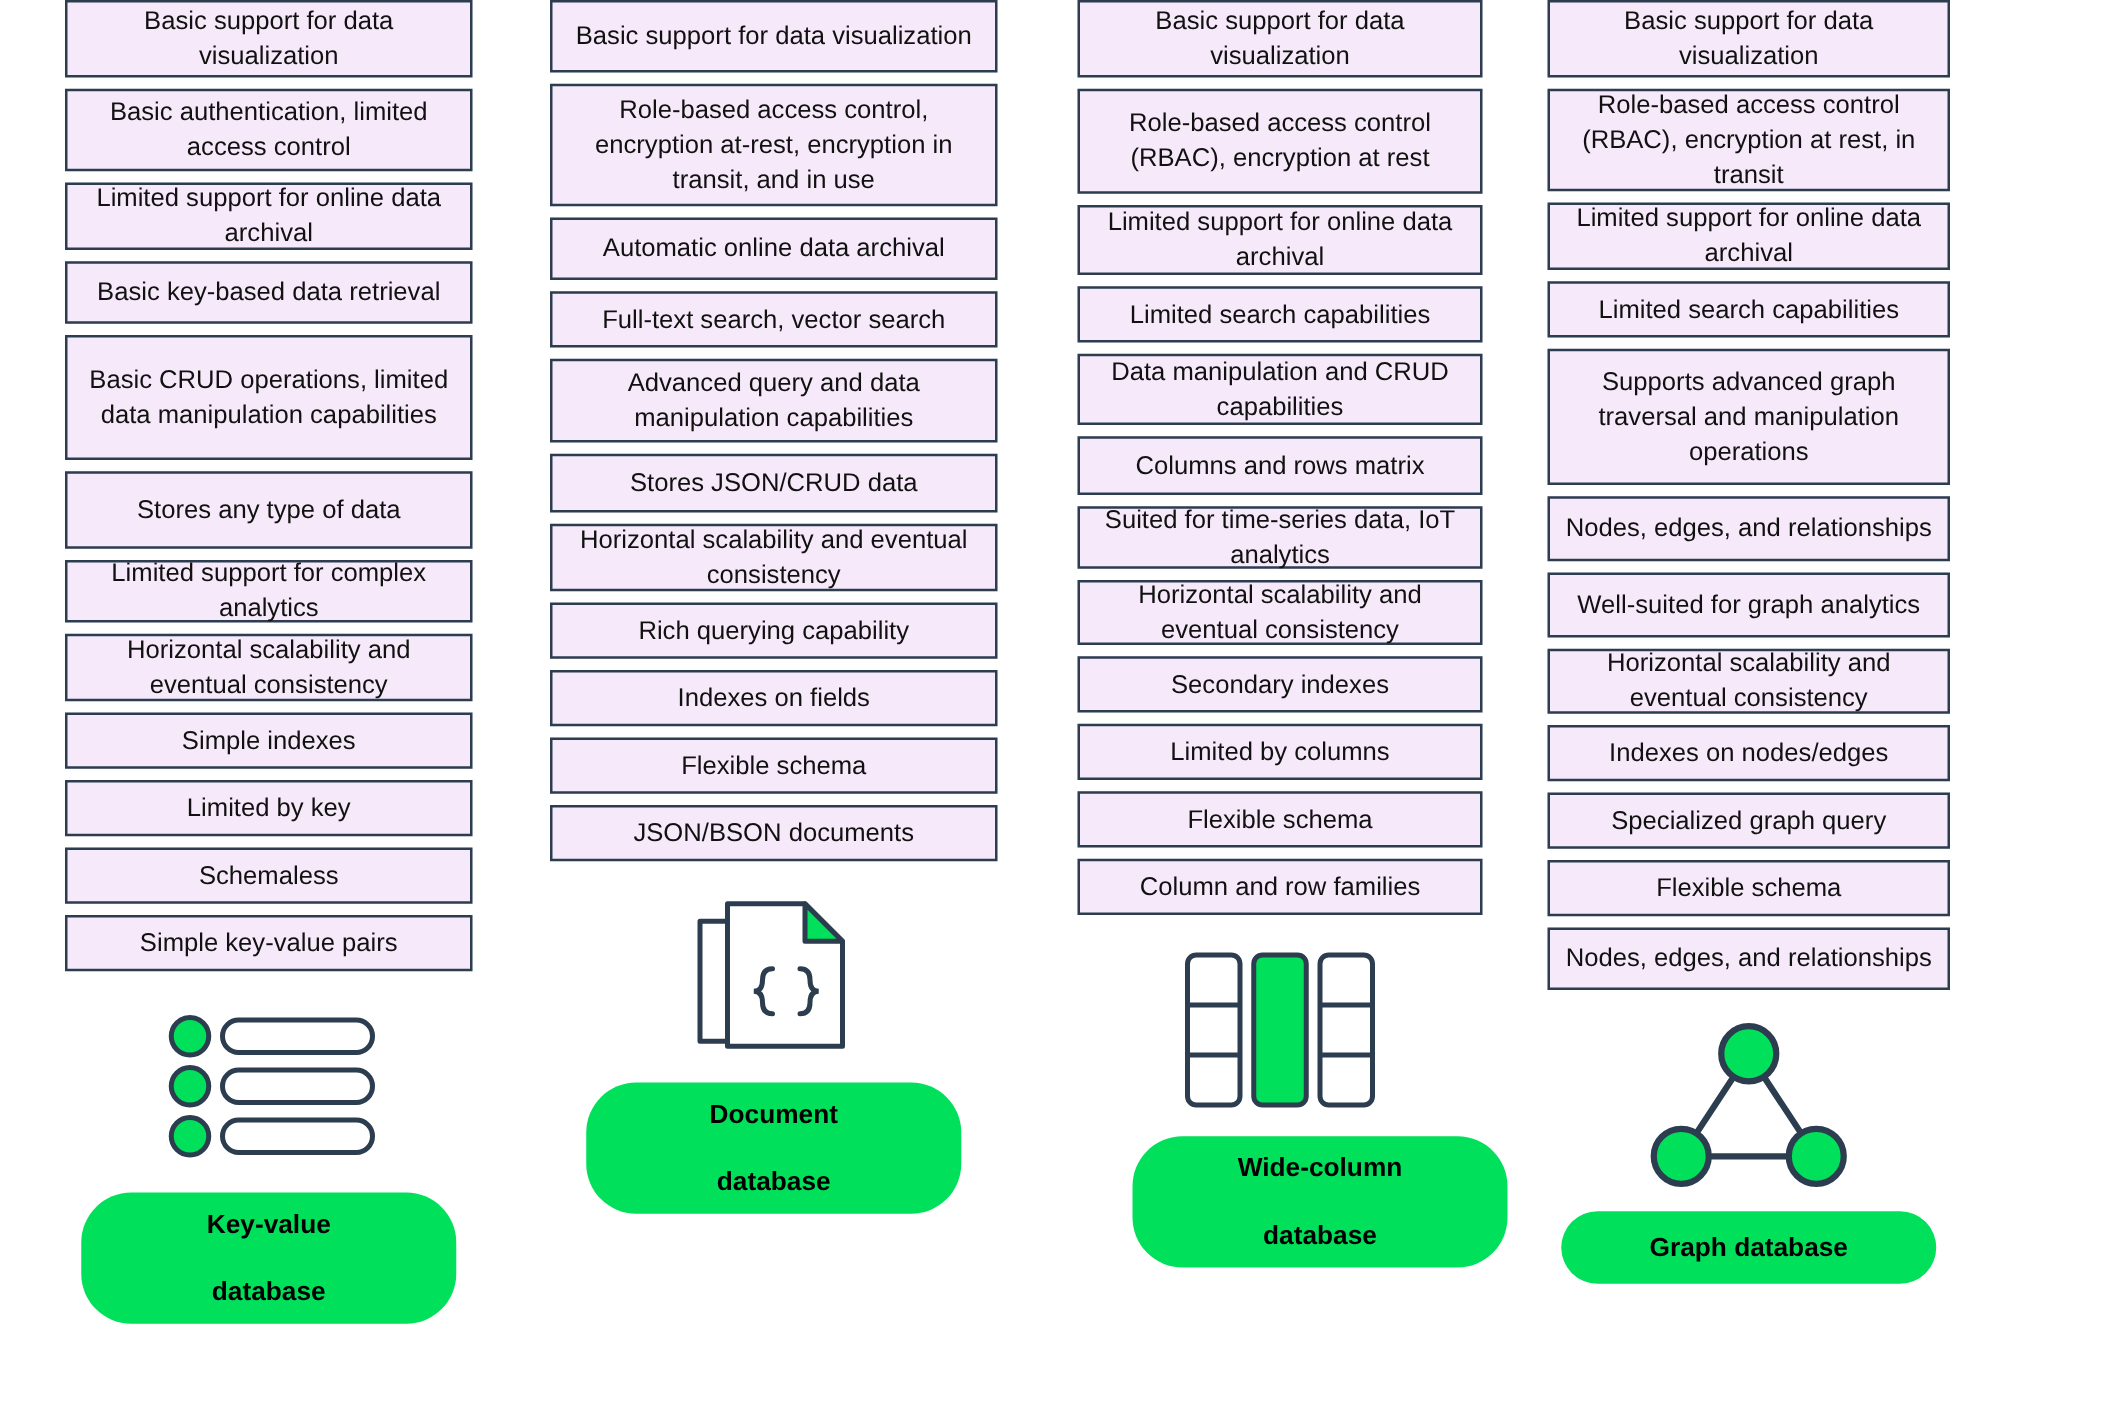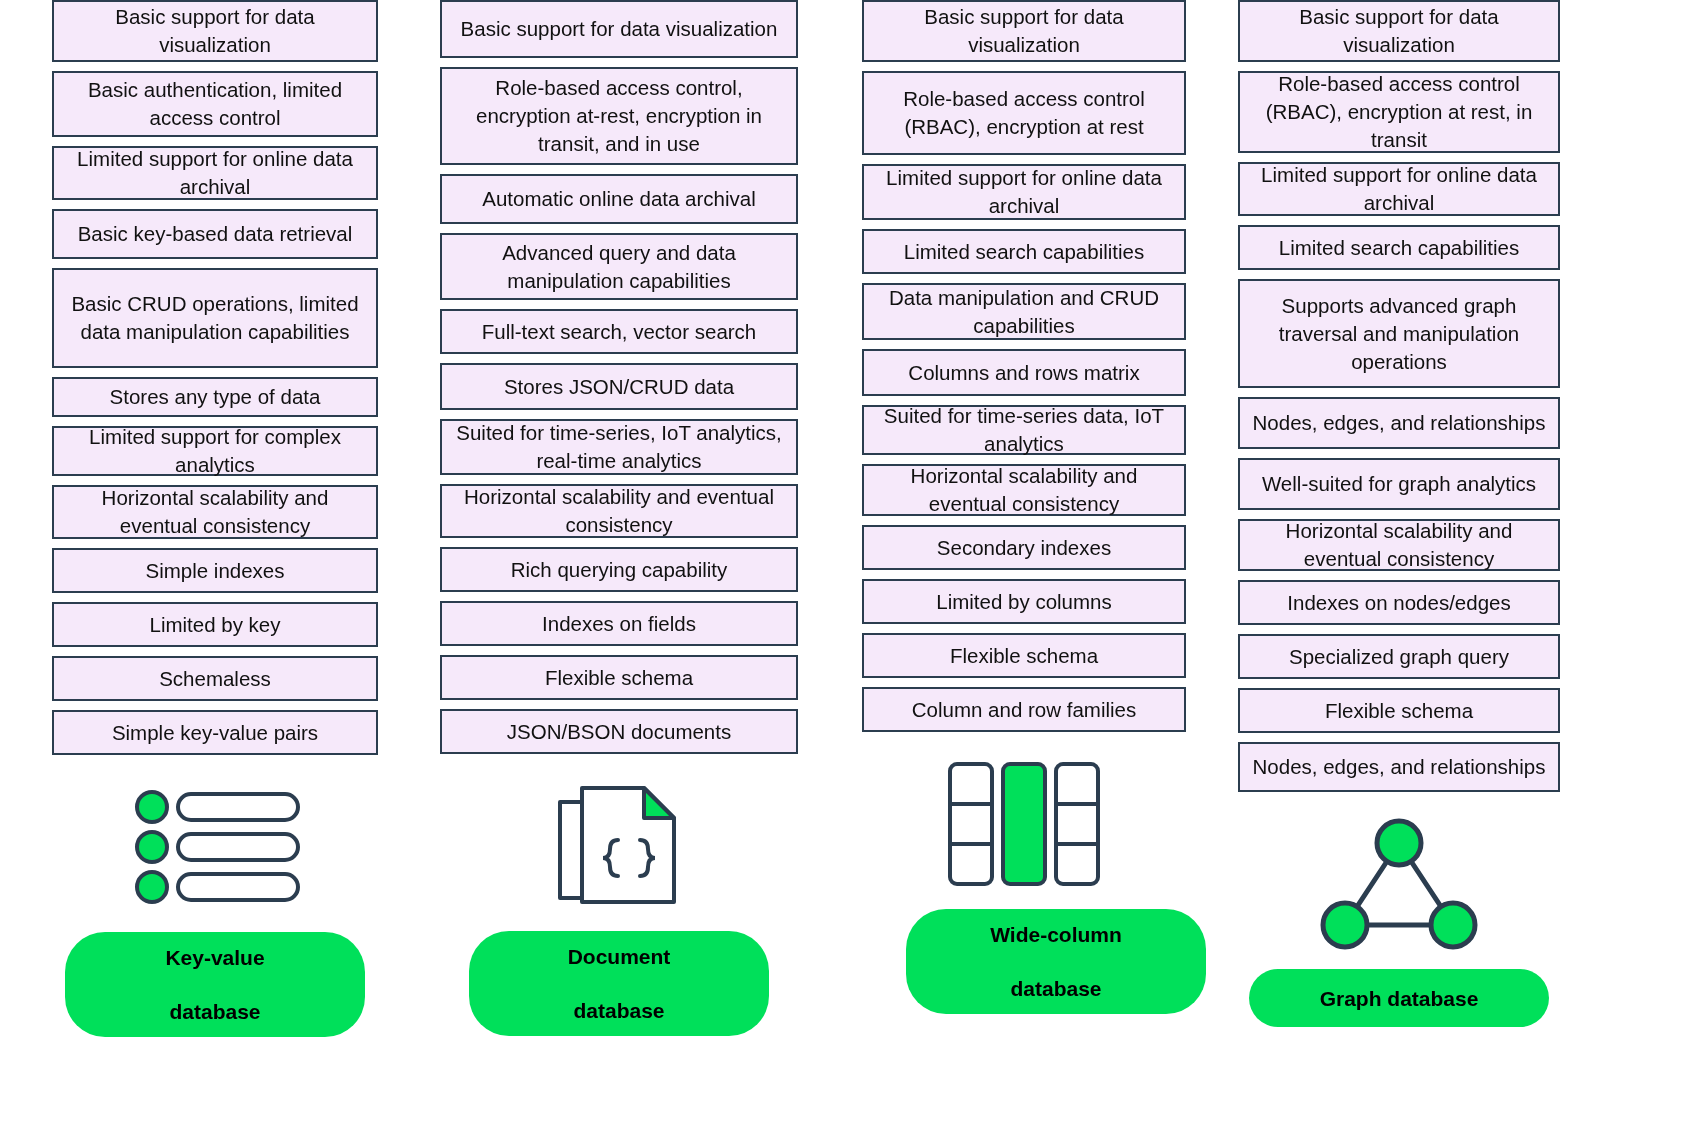--- a/index.html
+++ b/index.html
@@ -95,21 +95,21 @@
       </div>
     <div class="feature-box" style="height:54px">
         <span>Limited support for online data archival</span>
       </div>
     <div class="feature-box" style="height:50px">
         <span>Basic key-based data retrieval</span>
       </div>
     <div class="feature-box" style="height:100px">
         <span>Basic CRUD operations, limited data manipulation capabilities</span>
       </div>
-    <div class="feature-box" style="height:40px">
+    <div class="feature-box" style="height:62px">
         <span>Stores any type of data</span>
       </div>
     <div class="feature-box" style="height:50px">
         <span>Limited support for complex analytics</span>
       </div>
     <div class="feature-box" style="height:54px">
         <span>Horizontal scalability and eventual consistency</span>
       </div>
     <div class="feature-box" style="height:45px">
         <span>Simple indexes</span>
@@ -148,31 +148,28 @@
   <div class="column col-2">
     <div class="feature-box" style="height:58px">
         <span>Basic support for data visualization</span>
       </div>
     <div class="feature-box" style="height:98px">
         <span>Role-based access control, encryption at-rest, encryption in transit, and in use</span>
       </div>
     <div class="feature-box" style="height:50px">
         <span>Automatic  online data archival</span>
       </div>
+    <div class="feature-box" style="height:45px">
+        <span>Full-text search, vector search</span>
+      </div>
     <div class="feature-box" style="height:67px">
         <span>Advanced query and  data manipulation capabilities</span>
       </div>
-    <div class="feature-box" style="height:45px">
-        <span>Full-text search, vector search</span>
-      </div>
     <div class="feature-box" style="height:47px">
         <span>Stores JSON/CRUD data</span>
-      </div>
-    <div class="feature-box" style="height:56px">
-        <span>Suited for time-series, IoT analytics, real-time analytics</span>
       </div>
     <div class="feature-box" style="height:54px">
         <span>Horizontal scalability and eventual consistency</span>
       </div>
     <div class="feature-box" style="height:45px">
         <span>Rich querying capability</span>
       </div>
     <div class="feature-box" style="height:45px">
         <span>Indexes on fields</span>
       </div>

